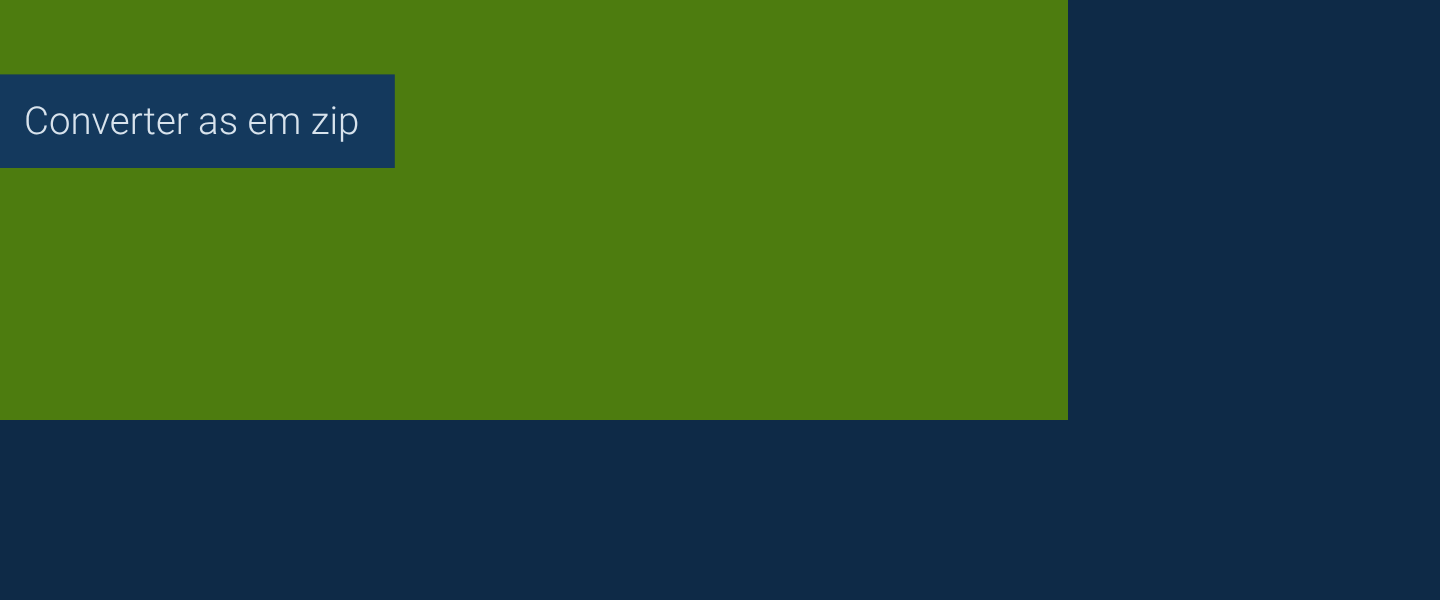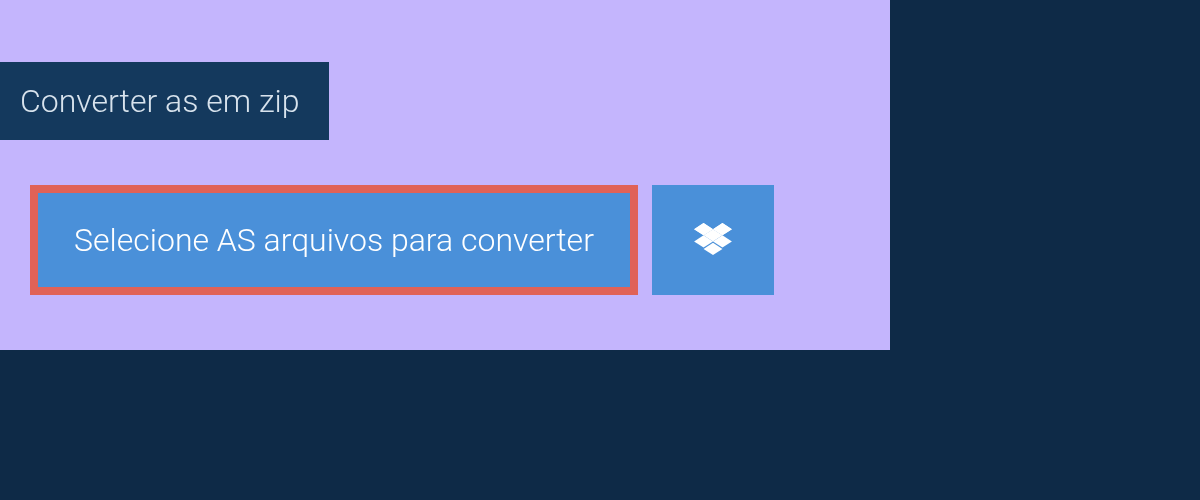--- a/index.html
+++ b/index.html
@@ -8,21 +8,21 @@
       box-sizing: border-box;
     }
     body {
       width: 1200px;
       height: 500px;
       background: #0e2a47;
       font-family: -apple-system, BlinkMacSystemFont, "Segoe UI", Roboto, sans-serif;
       overflow: hidden;
     }
     .container {
-      background: #c4b5fd;
+      background: #4d7c0f;
       width: 890px;
       height: 350px;
       position: relative;
     }
     .tab {
       position: absolute;
       top: 62px;
       left: 0;
       background: #14395d;
       padding: 20px 30px 20px 20px;
@@ -63,31 +63,13 @@
       height: 34px;
     }
   </style>
 </head>
 <body>
 
 <div class="container">
   <div class="tab">
     <span>Converter as em zip</span>
   </div>
-  <div class="button-row">
-    <div class="select-button">
-      <span>Selecione AS arquivos para converter</span>
-    </div>
-    <div class="dropbox-button">
-      <svg class="dropbox-icon" viewBox="0 0 40 36" fill="#ffffff">
-        <path d="M10 0 L20 6.5 L10 13 L0 6.5 Z"></path>
-        <path d="M30 0 L40 6.5 L30 13 L20 6.5 Z"></path>
-        <path d="M0 6.5 L10 13 L0 19.5 L10 13 Z"></path>
-        <path d="M10 13 L20 6.5 L30 13 L20 19.5 Z"></path>
-        <path d="M0 6.5 L10 13 L20 6.5 L10 0 Z"></path>
-        <path d="M20 6.5 L30 13 L40 6.5 L30 0 Z"></path>
-        <path d="M10 13 L20 19.5 L10 26 L0 19.5 Z"></path>
-        <path d="M30 13 L40 19.5 L30 26 L20 19.5 Z"></path>
-        <path d="M10 27.5 L20 21 L30 27.5 L20 34 Z"></path>
-      </svg>
-    </div>
-  </div>
 </div>
 
 </body></html>

